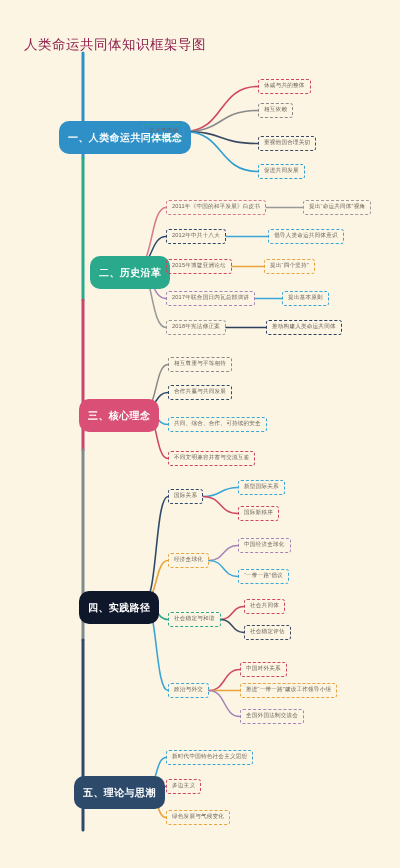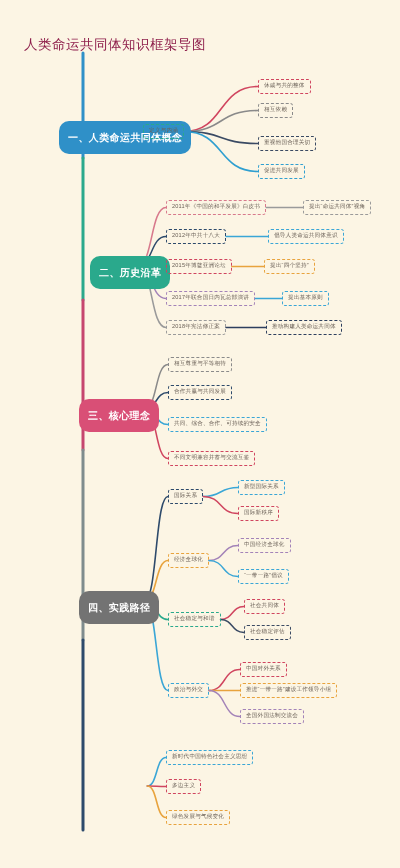--- a/index.html
+++ b/index.html
@@ -115,21 +115,22 @@
       <path d="M147.3125,786 C157.590625,786 155.721875,757.5 166,757.5" stroke="#3aa6d6" stroke-width="1.6" fill="none" stroke-linecap="round"></path>
       <path d="M147.3125,786 C157.590625,786 155.721875,786.5 166,786.5" stroke="#d0455f" stroke-width="1.6" fill="none" stroke-linecap="round"></path>
       <path d="M147.3125,786 C157.590625,786 155.721875,817.5 166,817.5" stroke="#e8a33d" stroke-width="1.6" fill="none" stroke-linecap="round"></path>
     </svg>
 
   <div id="title">人类命运共同体知识框架导图</div>
 
   <div class="node n1" id="nb1" style="left: 59px; top: 121px; background: rgb(47, 144, 200);">一、人类命运共同体概念</div>
   <div class="node n1" id="nb2" style="left: 72px; top: 256px; background: rgb(42, 169, 140); margin-left: 18px;">二、历史沿革</div>
   <div class="node n1" id="nb3" style="left: 79px; top: 399px; background: rgb(217, 79, 118);">三、核心理念</div>
-  <div class="node n1" id="nb4" style="left: 79px; top: 591px; background: #737373;">四、实践路径</div>
+  <div class="node n1" id="nb4" style="left: 79px; top: 591px; background: #0f172a;">四、实践路径</div>
+  <div class="node n1" id="nb5" style="left: 74px; top: 776px; background: rgb(45, 74, 107);">五、理论与思潮</div>
 
   <div class="node nd" id="n1c0" style="left: 143px; top: 123.5px; border-color: rgb(42, 169, 140); color: rgb(107, 97, 88);">定义与内涵</div>
   <div class="node nd" id="n1c0l0" style="left: 258px; top: 78.5px; border-color: rgb(208, 69, 95); color: rgb(107, 97, 88);">休戚与共的整体</div>
   <div class="node nd" id="n1c0l1" style="left: 258px; top: 102.5px; border-color: rgb(138, 138, 138); color: rgb(107, 97, 88);">相互依赖</div>
   <div class="node nd" id="n1c0l2" style="left: 258px; top: 135.5px; border-color: rgb(58, 74, 99); color: rgb(107, 97, 88);">重视他国合理关切</div>
   <div class="node nd" id="n1c0l3" style="left: 258px; top: 163.5px; border-color: rgb(47, 159, 208); color: rgb(107, 97, 88);">促进共同发展</div>
 
   <div class="node nd" id="n2c0" style="left: 166px; top: 199.5px; border-color: rgb(216, 121, 140); color: rgb(107, 97, 88);">2011年《中国的和平发展》白皮书</div>
   <div class="node nd" id="n2c0l0" style="left: 303px; top: 199.5px; border-color: rgb(154, 154, 154); color: rgb(107, 97, 88);">提出“命运共同体”视角</div>
   <div class="node nd" id="n2c1" style="left: 166px; top: 228.5px; border-color: rgb(45, 74, 107); color: rgb(107, 97, 88);">2012年中共十八大</div>

